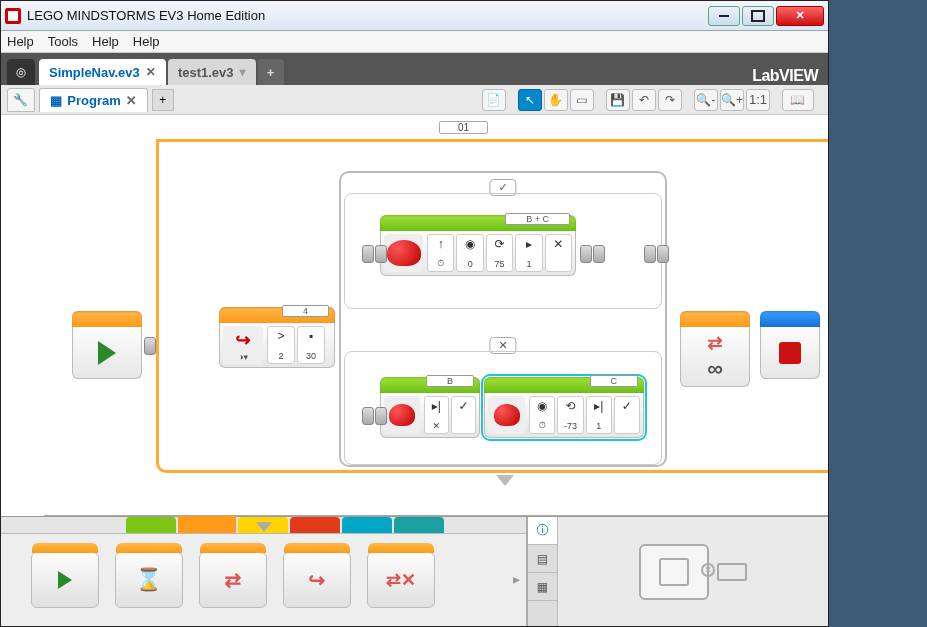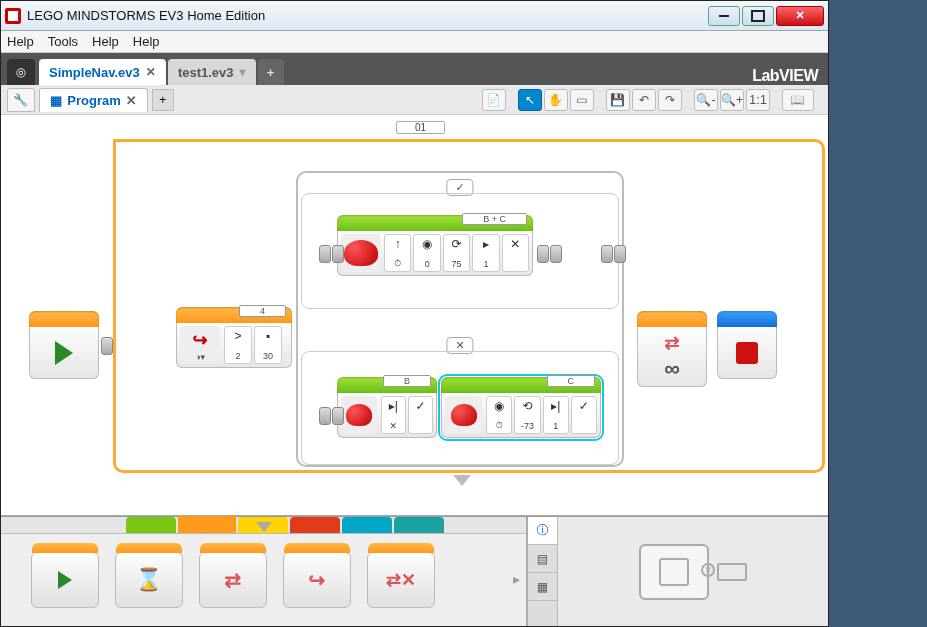--- a/index.html
+++ b/index.html
@@ -32,21 +32,21 @@
 .toolbar-row { height: 30px; background:#e9e9e9; border-bottom:1px solid #ccc; display:flex; align-items:center; padding:0 6px; gap:4px;}
 .wrench-tab{width:28px;height:24px;border:1px solid #bbb;border-radius:3px 3px 0 0;background:#f5f5f5;display:flex;align-items:center;justify-content:center;}
 .prog-tab{height:24px;padding:0 10px;border:1px solid #bbb;border-bottom:none;border-radius:3px 3px 0 0;background:#fff;display:flex;align-items:center;gap:5px;color:#06b;font-weight:bold;font-size:13px;}
 .prog-tab .x{color:#666;}
 .add-tab{width:22px;height:22px;border:1px solid #bbb;background:#ddd;display:flex;align-items:center;justify-content:center;}
 .tb-spacer{flex:1;}
 .tb-group{display:flex;gap:2px;margin-right:8px;}
 .tb-btn{width:24px;height:22px;border:1px solid #bbb;background:#f5f5f5;border-radius:3px;display:flex;align-items:center;justify-content:center;font-size:12px;color:#555;}
 .tb-btn.blue{background:#08c;color:#fff;border-color:#06a;}
 
-.canvas { flex:1; background:#fff; position:relative; overflow:hidden; border-bottom:1px solid #aaa;}
+.canvas { flex:1; background:#fff; position:relative; overflow:hidden; border-bottom:1px solid #aaa;margin-left:43px;}
 
 
 .block { position:absolute; display:flex; flex-direction:column; border-radius:6px; overflow:visible;}
 .block-top { height:16px; border-radius:6px 6px 0 0; box-shadow:0 1px 2px rgba(0,0,0,.2) inset;}
 .block-body { background:linear-gradient(#fdfdfd,#e6e6e6); border:1px solid #bbb; border-top:none; border-radius:0 0 6px 6px; display:flex; align-items:center; padding:3px; gap:2px; min-height:44px;}
 .port-badge{position:absolute;top:-2px;right:6px;background:#fff;border:1px solid #999;font-size:9px;padding:0 20px;border-radius:2px;color:#555;}
 
 .orange-top{background:linear-gradient(#ffb84a,#ff9a1a);}
 .green-top{background:linear-gradient(#a2e23a,#6bc015);}
 .blue-top{background:linear-gradient(#3aa0ff,#1470d6);}

